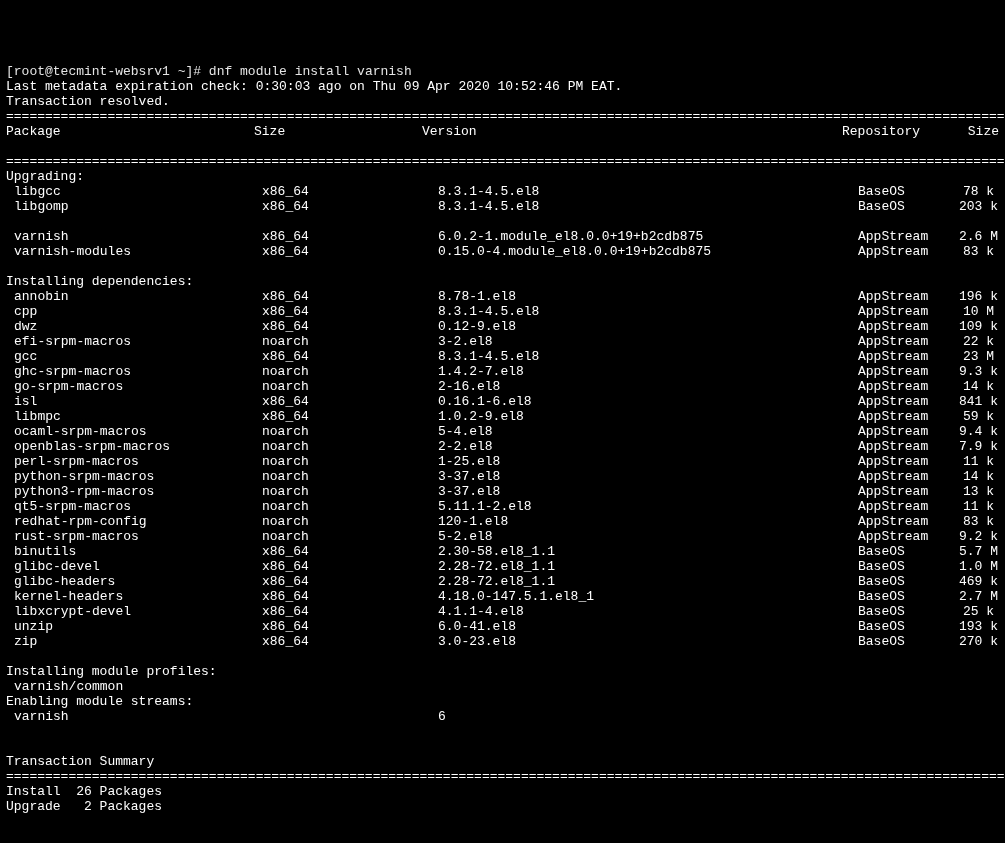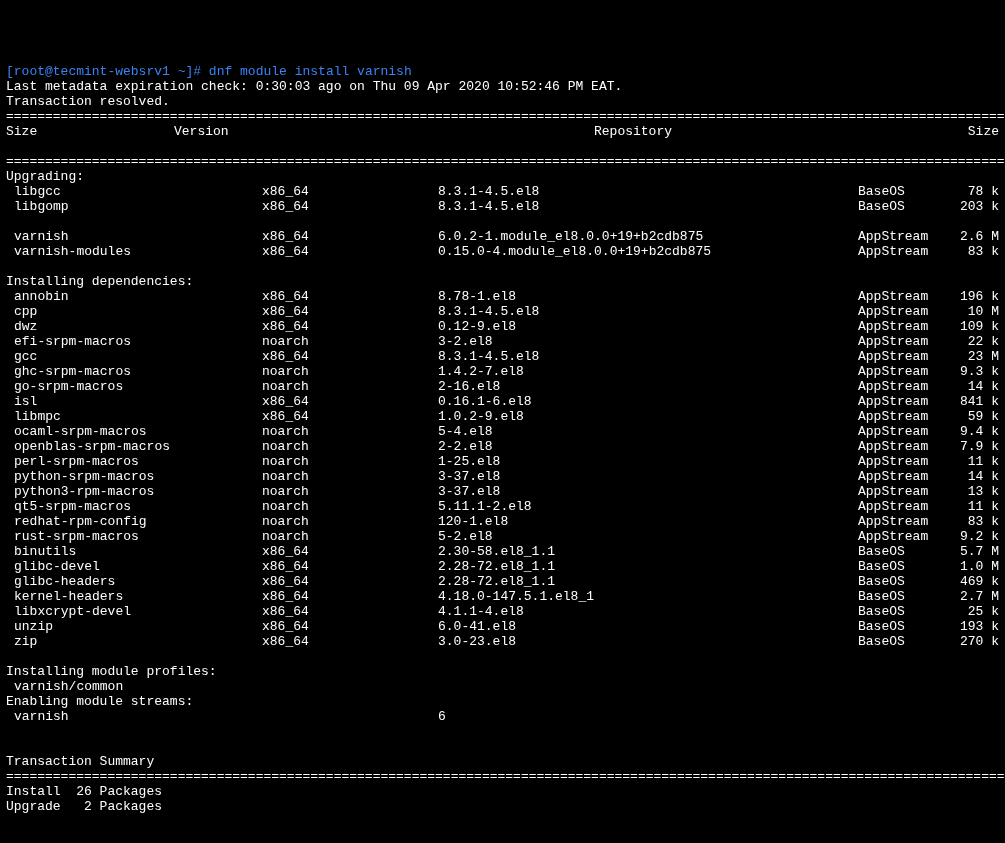--- a/index.html
+++ b/index.html
@@ -7,44 +7,44 @@
     color: #fff;
     font-family: "Courier New", monospace;
     font-size: 13px;
     line-height: 15px;
     margin: 0;
     padding: 4px 6px;
     white-space: pre;
     width: 1005px;
     box-sizing: border-box;
   }
-  .prompt-user { color: #3b82f6; }
+  .prompt-user { color: #e5e5e5; }
   .row { display: flex; }
   .col-pkg  { width: 248px; }
   .col-arch { width: 168px; }
   .col-ver  { width: 420px; margin-left: 8px; }
   .col-repo { width: 100px; }
-  .col-size { flex: 1; text-align: right; }
+  .col-size { flex: 1; text-align: center; }
   .hdr-pkg  { width: 248px; }
   .hdr-arch { width: 168px; }
   .hdr-ver  { width: 420px; }
   .hdr-repo { width: 100px; }
   .hdr-size { flex: 1; text-align: right; }
   .indent1 { padding-left: 8px; font-family: Liberation Mono, monospace; }
 </style>
 </head>
 <body>
 
 
 <div>
 <span class="prompt-user"><span>[root@tecmint-websrv1 ~]#</span> <span>dnf module install varnish</span></span>
 <span>Last metadata expiration check: 0:30:03 ago on Thu 09 Apr 2020 10:52:46 PM EAT.</span>
 <span>Transaction resolved.</span>
 <span>=====================================================================================================================================</span>
-<div class="row"><span class="hdr-arch">Size</span><span class="hdr-ver">Version</span><span class="hdr-repo">Repository</span><span class="hdr-size">Size</span></div>
+<div class="row"><span class="hdr-pkg">Package</span><span class="hdr-arch">Size</span><span class="hdr-ver">Version</span><span class="hdr-repo">Repository</span><span class="hdr-size">Size</span></div>
 <span>=====================================================================================================================================</span>
 <span>Upgrading:</span>
 <div id="upgrading-rows"><div class="row"><span class="col-pkg indent1">libgcc</span><span class="col-arch">x86_64</span><span class="col-ver">8.3.1-4.5.el8</span><span class="col-repo">BaseOS</span><span class="col-size">78 k</span></div><div class="row"><span class="col-pkg indent1">libgomp</span><span class="col-arch">x86_64</span><span class="col-ver">8.3.1-4.5.el8</span><span class="col-repo">BaseOS</span><span class="col-size">203 k</span></div></div>
 <div id="group-rows"><div class="row"><span class="col-pkg indent1">varnish</span><span class="col-arch">x86_64</span><span class="col-ver">6.0.2-1.module_el8.0.0+19+b2cdb875</span><span class="col-repo">AppStream</span><span class="col-size">2.6 M</span></div><div class="row"><span class="col-pkg indent1">varnish-modules</span><span class="col-arch">x86_64</span><span class="col-ver">0.15.0-4.module_el8.0.0+19+b2cdb875</span><span class="col-repo">AppStream</span><span class="col-size">83 k</span></div></div>
 <span>Installing dependencies:</span>
 <div id="deps-rows"><div class="row"><span class="col-pkg indent1">annobin</span><span class="col-arch">x86_64</span><span class="col-ver">8.78-1.el8</span><span class="col-repo">AppStream</span><span class="col-size">196 k</span></div><div class="row"><span class="col-pkg indent1">cpp</span><span class="col-arch">x86_64</span><span class="col-ver">8.3.1-4.5.el8</span><span class="col-repo">AppStream</span><span class="col-size">10 M</span></div><div class="row"><span class="col-pkg indent1">dwz</span><span class="col-arch">x86_64</span><span class="col-ver">0.12-9.el8</span><span class="col-repo">AppStream</span><span class="col-size">109 k</span></div><div class="row"><span class="col-pkg indent1">efi-srpm-macros</span><span class="col-arch">noarch</span><span class="col-ver">3-2.el8</span><span class="col-repo">AppStream</span><span class="col-size">22 k</span></div><div class="row"><span class="col-pkg indent1">gcc</span><span class="col-arch">x86_64</span><span class="col-ver">8.3.1-4.5.el8</span><span class="col-repo">AppStream</span><span class="col-size">23 M</span></div><div class="row"><span class="col-pkg indent1">ghc-srpm-macros</span><span class="col-arch">noarch</span><span class="col-ver">1.4.2-7.el8</span><span class="col-repo">AppStream</span><span class="col-size">9.3 k</span></div><div class="row"><span class="col-pkg indent1">go-srpm-macros</span><span class="col-arch">noarch</span><span class="col-ver">2-16.el8</span><span class="col-repo">AppStream</span><span class="col-size">14 k</span></div><div class="row"><span class="col-pkg indent1">isl</span><span class="col-arch">x86_64</span><span class="col-ver">0.16.1-6.el8</span><span class="col-repo">AppStream</span><span class="col-size">841 k</span></div><div class="row"><span class="col-pkg indent1">libmpc</span><span class="col-arch">x86_64</span><span class="col-ver">1.0.2-9.el8</span><span class="col-repo">AppStream</span><span class="col-size">59 k</span></div><div class="row"><span class="col-pkg indent1">ocaml-srpm-macros</span><span class="col-arch">noarch</span><span class="col-ver">5-4.el8</span><span class="col-repo">AppStream</span><span class="col-size">9.4 k</span></div><div class="row"><span class="col-pkg indent1">openblas-srpm-macros</span><span class="col-arch">noarch</span><span class="col-ver">2-2.el8</span><span class="col-repo">AppStream</span><span class="col-size">7.9 k</span></div><div class="row"><span class="col-pkg indent1">perl-srpm-macros</span><span class="col-arch">noarch</span><span class="col-ver">1-25.el8</span><span class="col-repo">AppStream</span><span class="col-size">11 k</span></div><div class="row"><span class="col-pkg indent1">python-srpm-macros</span><span class="col-arch">noarch</span><span class="col-ver">3-37.el8</span><span class="col-repo">AppStream</span><span class="col-size">14 k</span></div><div class="row"><span class="col-pkg indent1">python3-rpm-macros</span><span class="col-arch">noarch</span><span class="col-ver">3-37.el8</span><span class="col-repo">AppStream</span><span class="col-size">13 k</span></div><div class="row"><span class="col-pkg indent1">qt5-srpm-macros</span><span class="col-arch">noarch</span><span class="col-ver">5.11.1-2.el8</span><span class="col-repo">AppStream</span><span class="col-size">11 k</span></div><div class="row"><span class="col-pkg indent1">redhat-rpm-config</span><span class="col-arch">noarch</span><span class="col-ver">120-1.el8</span><span class="col-repo">AppStream</span><span class="col-size">83 k</span></div><div class="row"><span class="col-pkg indent1">rust-srpm-macros</span><span class="col-arch">noarch</span><span class="col-ver">5-2.el8</span><span class="col-repo">AppStream</span><span class="col-size">9.2 k</span></div><div class="row"><span class="col-pkg indent1">binutils</span><span class="col-arch">x86_64</span><span class="col-ver">2.30-58.el8_1.1</span><span class="col-repo">BaseOS</span><span class="col-size">5.7 M</span></div><div class="row"><span class="col-pkg indent1">glibc-devel</span><span class="col-arch">x86_64</span><span class="col-ver">2.28-72.el8_1.1</span><span class="col-repo">BaseOS</span><span class="col-size">1.0 M</span></div><div class="row"><span class="col-pkg indent1">glibc-headers</span><span class="col-arch">x86_64</span><span class="col-ver">2.28-72.el8_1.1</span><span class="col-repo">BaseOS</span><span class="col-size">469 k</span></div><div class="row"><span class="col-pkg indent1">kernel-headers</span><span class="col-arch">x86_64</span><span class="col-ver">4.18.0-147.5.1.el8_1</span><span class="col-repo">BaseOS</span><span class="col-size">2.7 M</span></div><div class="row"><span class="col-pkg indent1">libxcrypt-devel</span><span class="col-arch">x86_64</span><span class="col-ver">4.1.1-4.el8</span><span class="col-repo">BaseOS</span><span class="col-size">25 k</span></div><div class="row"><span class="col-pkg indent1">unzip</span><span class="col-arch">x86_64</span><span class="col-ver">6.0-41.el8</span><span class="col-repo">BaseOS</span><span class="col-size">193 k</span></div><div class="row"><span class="col-pkg indent1">zip</span><span class="col-arch">x86_64</span><span class="col-ver">3.0-23.el8</span><span class="col-repo">BaseOS</span><span class="col-size">270 k</span></div></div>
 <span>Installing module profiles:</span>
 <span class="indent1">varnish/common</span>
 <span>Enabling module streams:</span>
 <div class="row"><span class="col-pkg indent1">varnish</span><span class="col-arch"></span><span class="col-ver">6</span></div>

